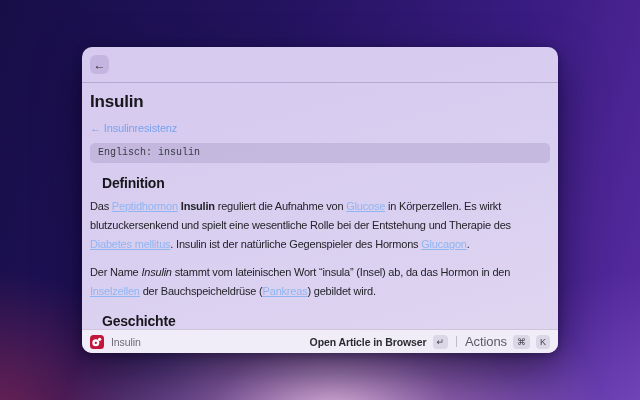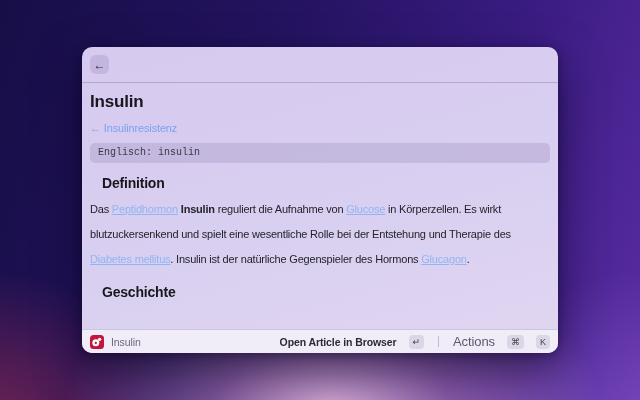--- a/index.html
+++ b/index.html
@@ -68,41 +68,41 @@
     font-family: "Liberation Mono", "DejaVu Sans Mono", monospace;
     font-size: 10px; color: #3a3a42;
     margin: 0 0 6px 0;
   }
   .article h2 {
     font-size: 14px; font-weight: 700; color: #17171c;
     letter-spacing: -0.2px;
     margin: 12px 0 6px 12px;
   }
   .article p {
-    font-size: 11px; line-height: 25px; letter-spacing: -0.2px;
+    font-size: 11px; line-height: 19px; letter-spacing: -0.2px;
     color: #232329;
     margin: 0 0 9px 0;
   }
   .article p .b { font-weight: 700; }
   .article p .i { font-style: italic; }
   .inline-link { color: #8fb5f2; text-decoration: underline; cursor: default; }
 
   .window-footer {
     position: absolute;
     left: 0; right: 0; bottom: 0;
     height: 24px;
     background: #f1edf8;
     border-top: 1px solid rgba(110,98,140,0.28);
     display: flex; align-items: center;
     padding: 0 8px;
     gap: 7px;
   }
   .app-icon { width: 14px; height: 14px; flex: 0 0 auto; display: block; }
   .footer-item-title { font-size: 10.5px; color: #6e6a78; letter-spacing: -0.1px; }
-  .footer-right { margin-left: auto; display: flex; align-items: center; gap: 12px; }
+  .footer-right { margin-left: auto; display: flex; align-items: center; gap: 6px; }
   .primary-action { font-size: 10.5px; font-weight: 700; color: #2a2a31; letter-spacing: -0.1px; }
   .key-badge {
     min-width: 14px; height: 14px;
     padding: 0 4px;
     border-radius: 4px;
     background: rgba(74,56,110,0.12);
     display: flex; align-items: center; justify-content: center;
     font-size: 9px; color: #46424f;
   }
   .footer-sep { width: 1px; height: 11px; background: rgba(70,60,95,0.28); margin: 0 2px; }
@@ -119,20 +119,21 @@
     </div>
   </div>
 
   <div class="article">
     <h1>Insulin</h1>
     <a class="backlink">← Insulinresistenz</a>
     <div class="code-block">Englisch: insulin</div>
     <div id="sections-host">
         <h2>Definition</h2>
         <p><span>Das </span><span class="inline-link">Peptidhormon</span><span> </span><span class="b">Insulin</span><span> reguliert die Aufnahme von </span><span class="inline-link">Glucose</span><span> in Körperzellen. Es wirkt blutzuckersenkend und spielt eine wesentliche Rolle bei der Entstehung und Therapie des </span><span class="inline-link">Diabetes mellitus</span><span>. Insulin ist der natürliche Gegenspieler des Hormons </span><span class="inline-link">Glucagon</span><span>.</span></p>
+        <p><span>Der Name </span><span class="i">Insulin</span><span> stammt vom lateinischen Wort “insula” (Insel) ab, da das Hormon in den </span><span class="inline-link">Inselzellen</span><span> der Bauchspeicheldrüse (</span><span class="inline-link">Pankreas</span><span>) gebildet wird.</span></p>
         <h2>Geschichte</h2>
       </div>
   </div>
 
   <div class="window-footer">
     <svg class="app-icon" viewBox="0 0 20 20">
       <rect width="20" height="20" rx="5" fill="#c2173a"></rect>
       <circle cx="8.3" cy="11.2" r="5" fill="#ffffff"></circle>
       <circle cx="13.8" cy="6.2" r="2.3" fill="#ffffff"></circle>
       <circle cx="8.3" cy="11.2" r="1.7" fill="#c2173a"></circle>

